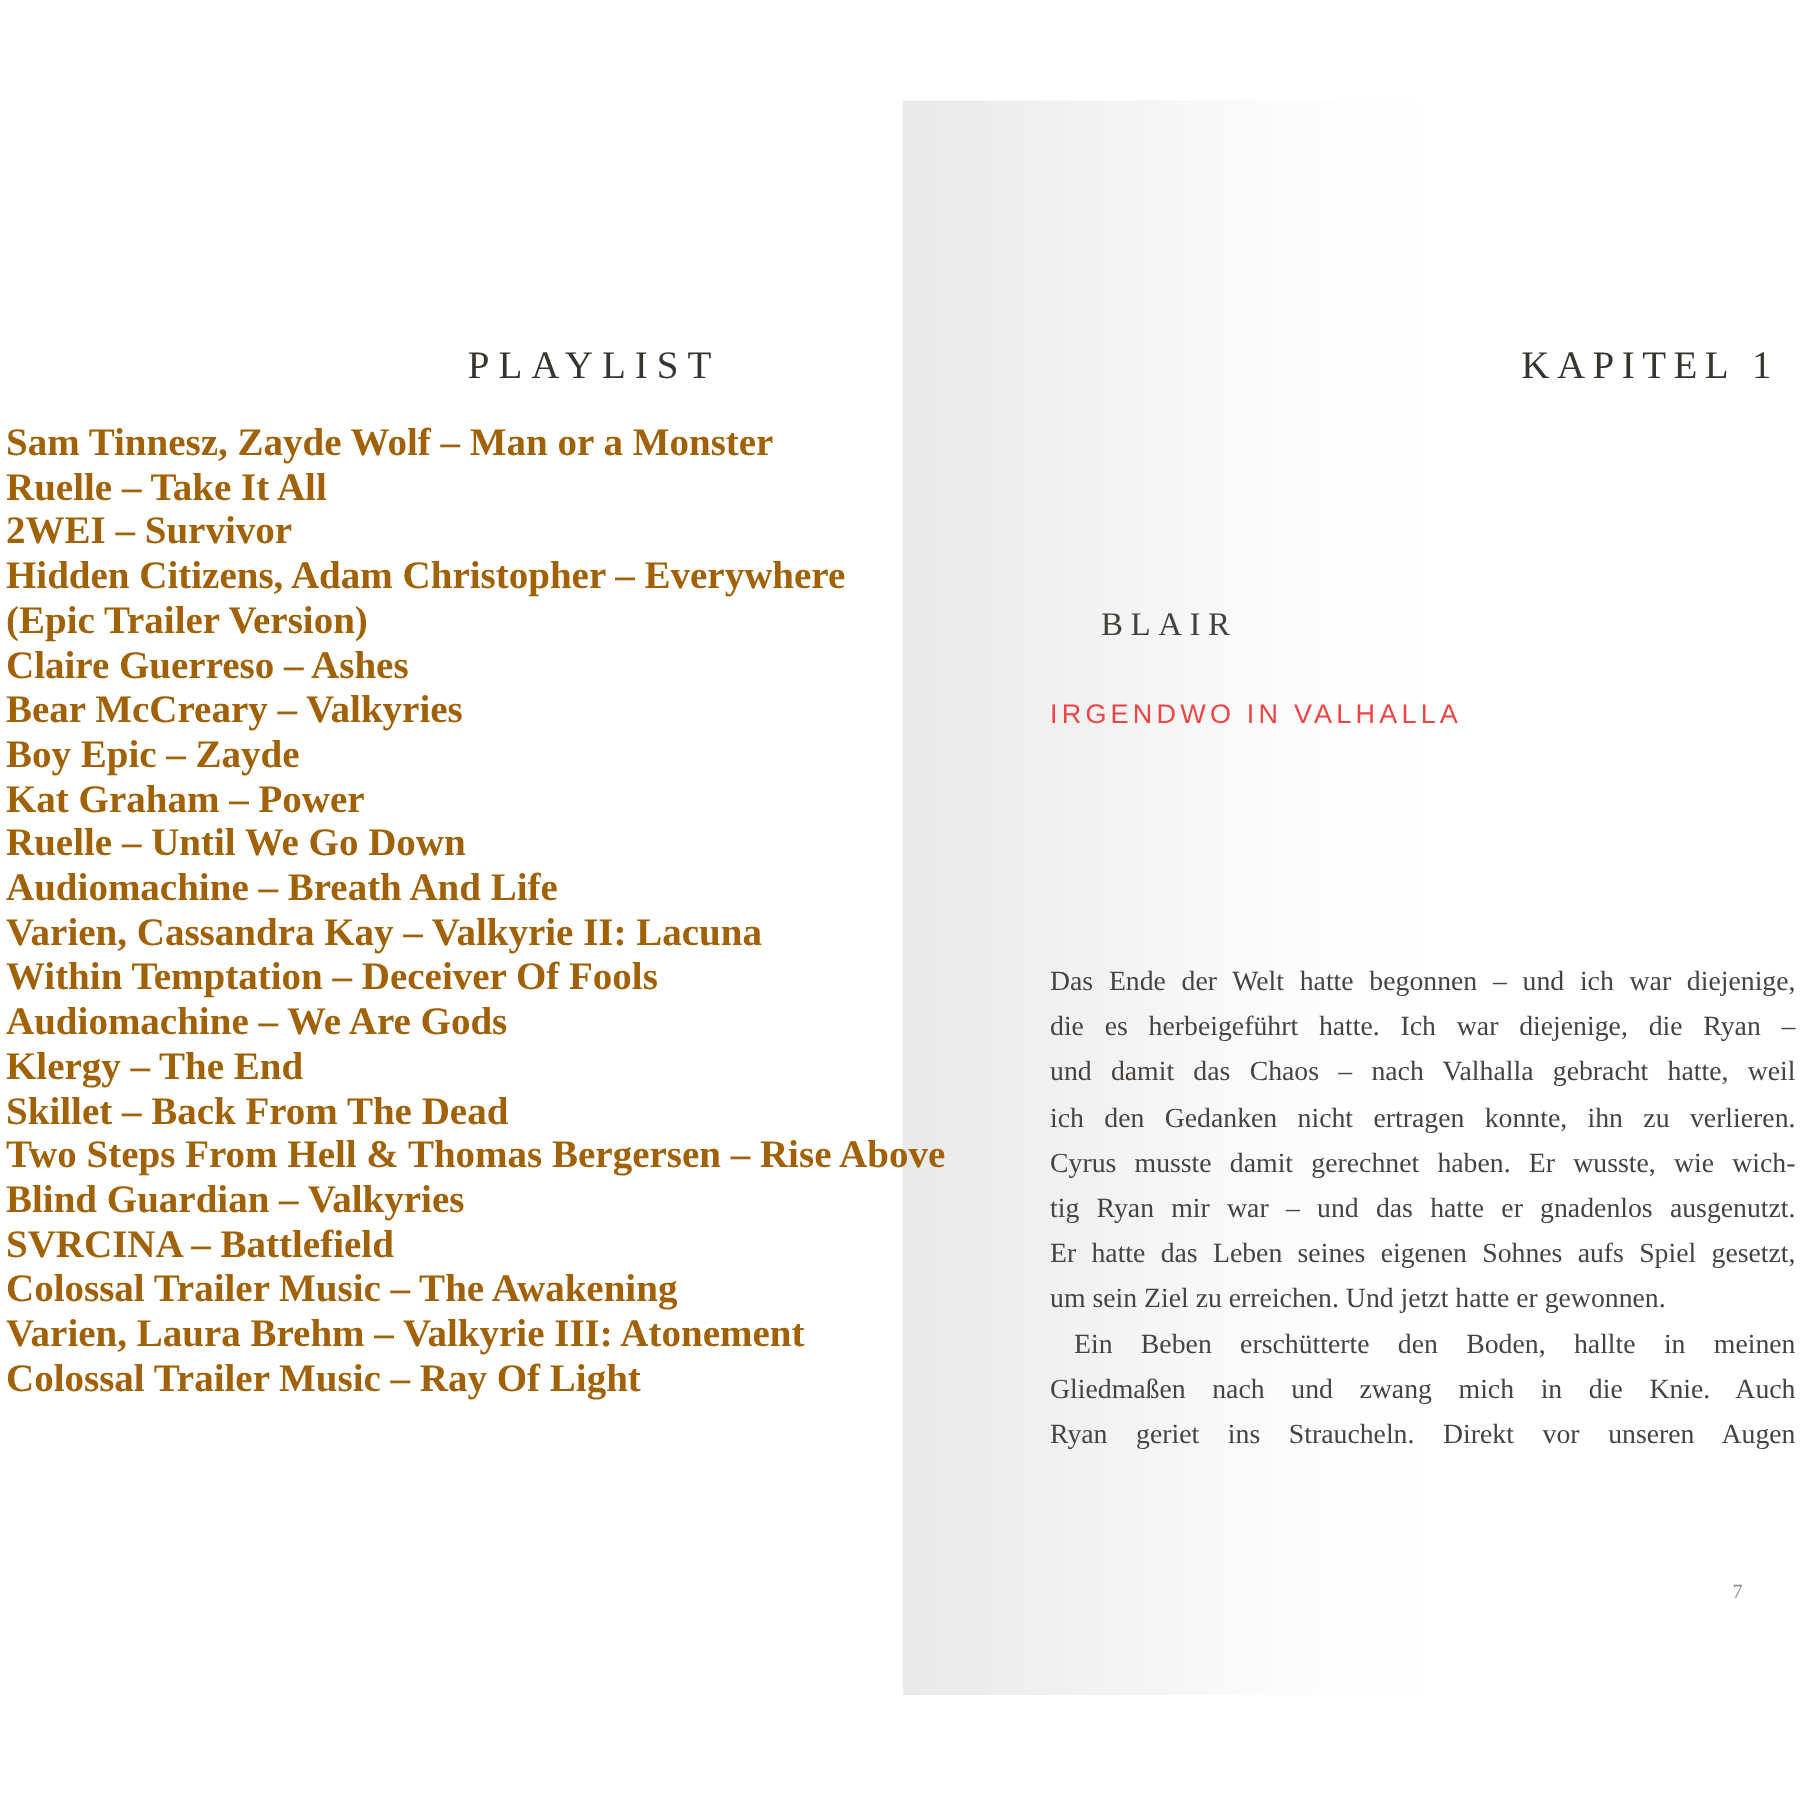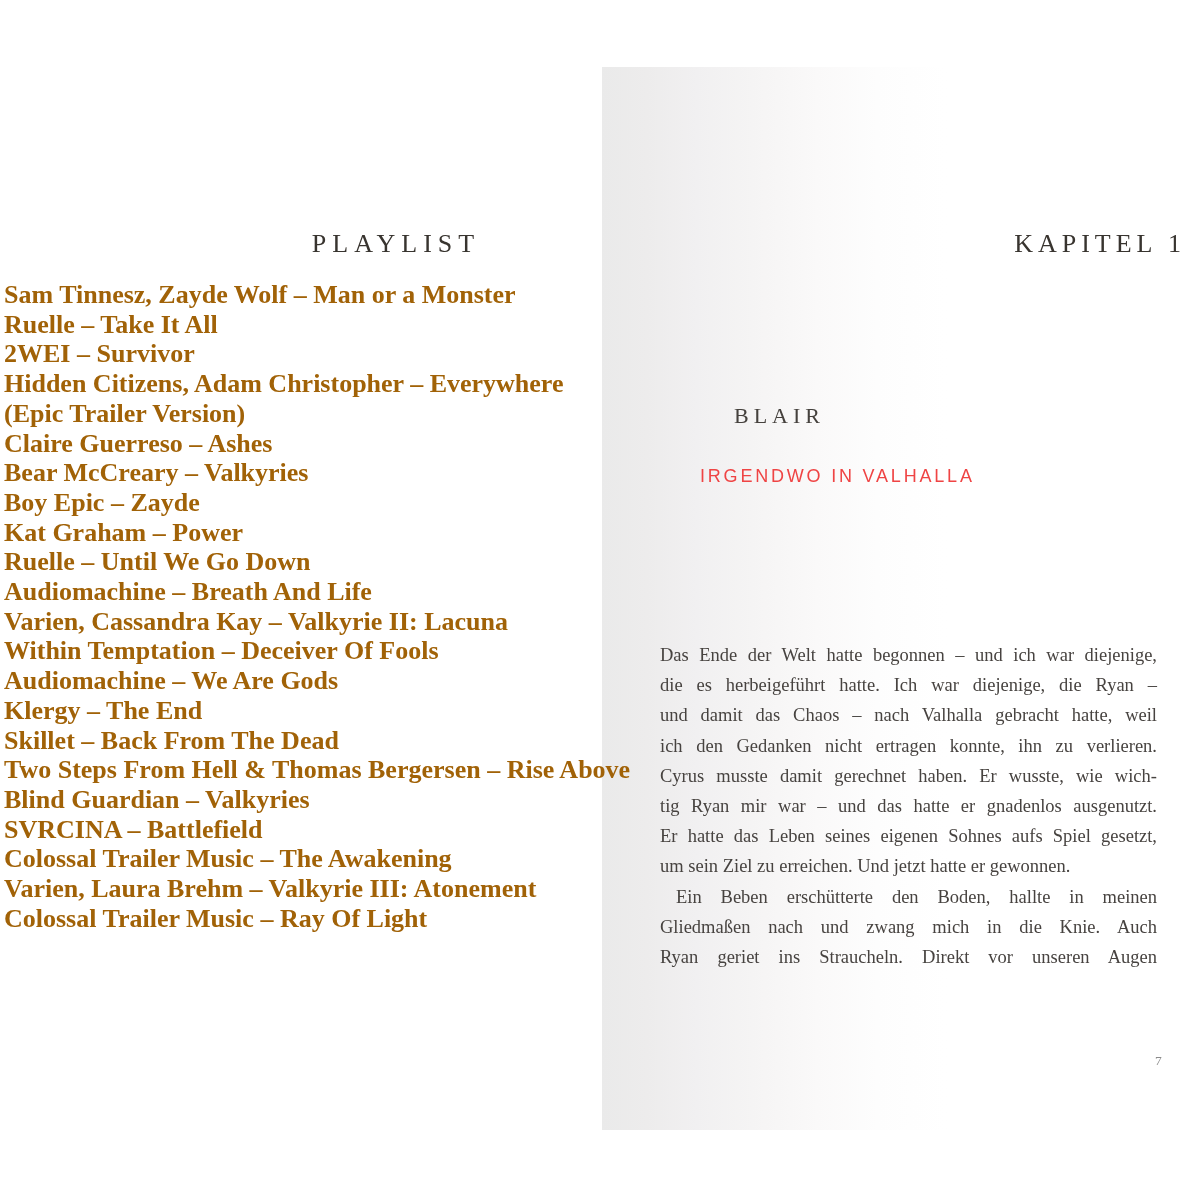--- a/index.html
+++ b/index.html
@@ -77,21 +77,21 @@
     position: absolute;
     left: 700px;
     top: 466px;
     font-family: "Liberation Sans", sans-serif;
     font-size: 18px;
     letter-spacing: 2.8px;
     color: #ef4444;
   }
   .body-text {
     position: absolute;
-    left: 660px;
+    left: 700px;
     top: 640px;
     width: 497px;
     font-size: 18.5px;
     line-height: 30.2px;
     color: #474340;
   }
   .body-text .line { display: block; }
   .body-text .line.j {
     text-align: justify;
     text-align-last: justify;

